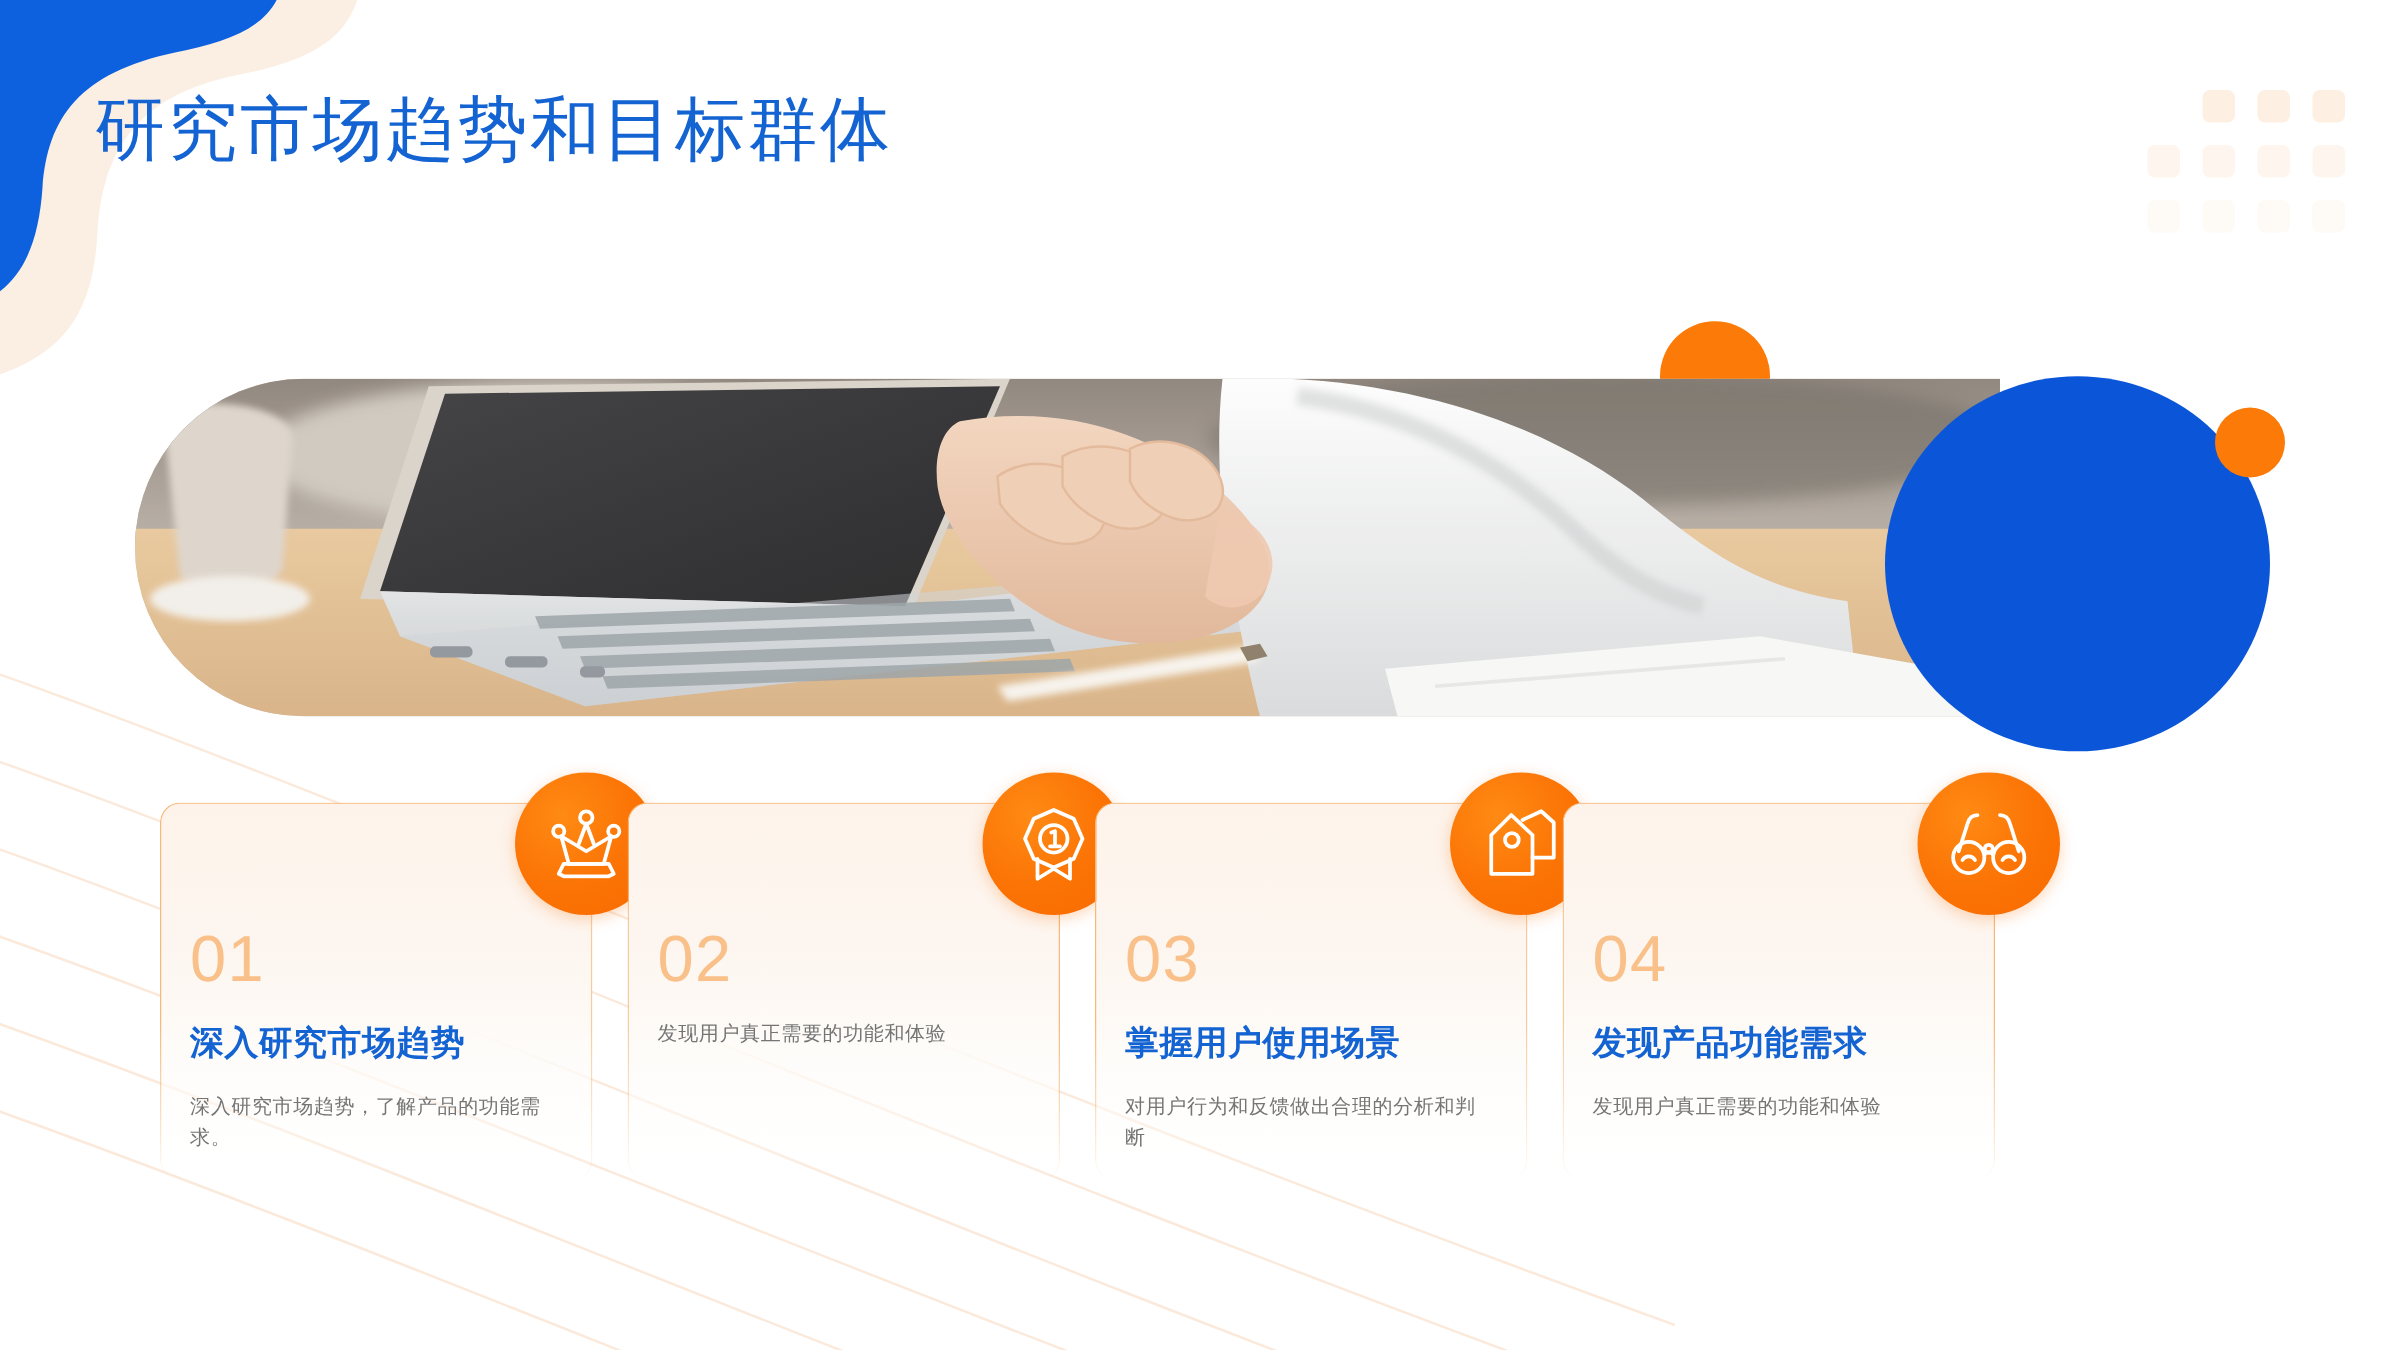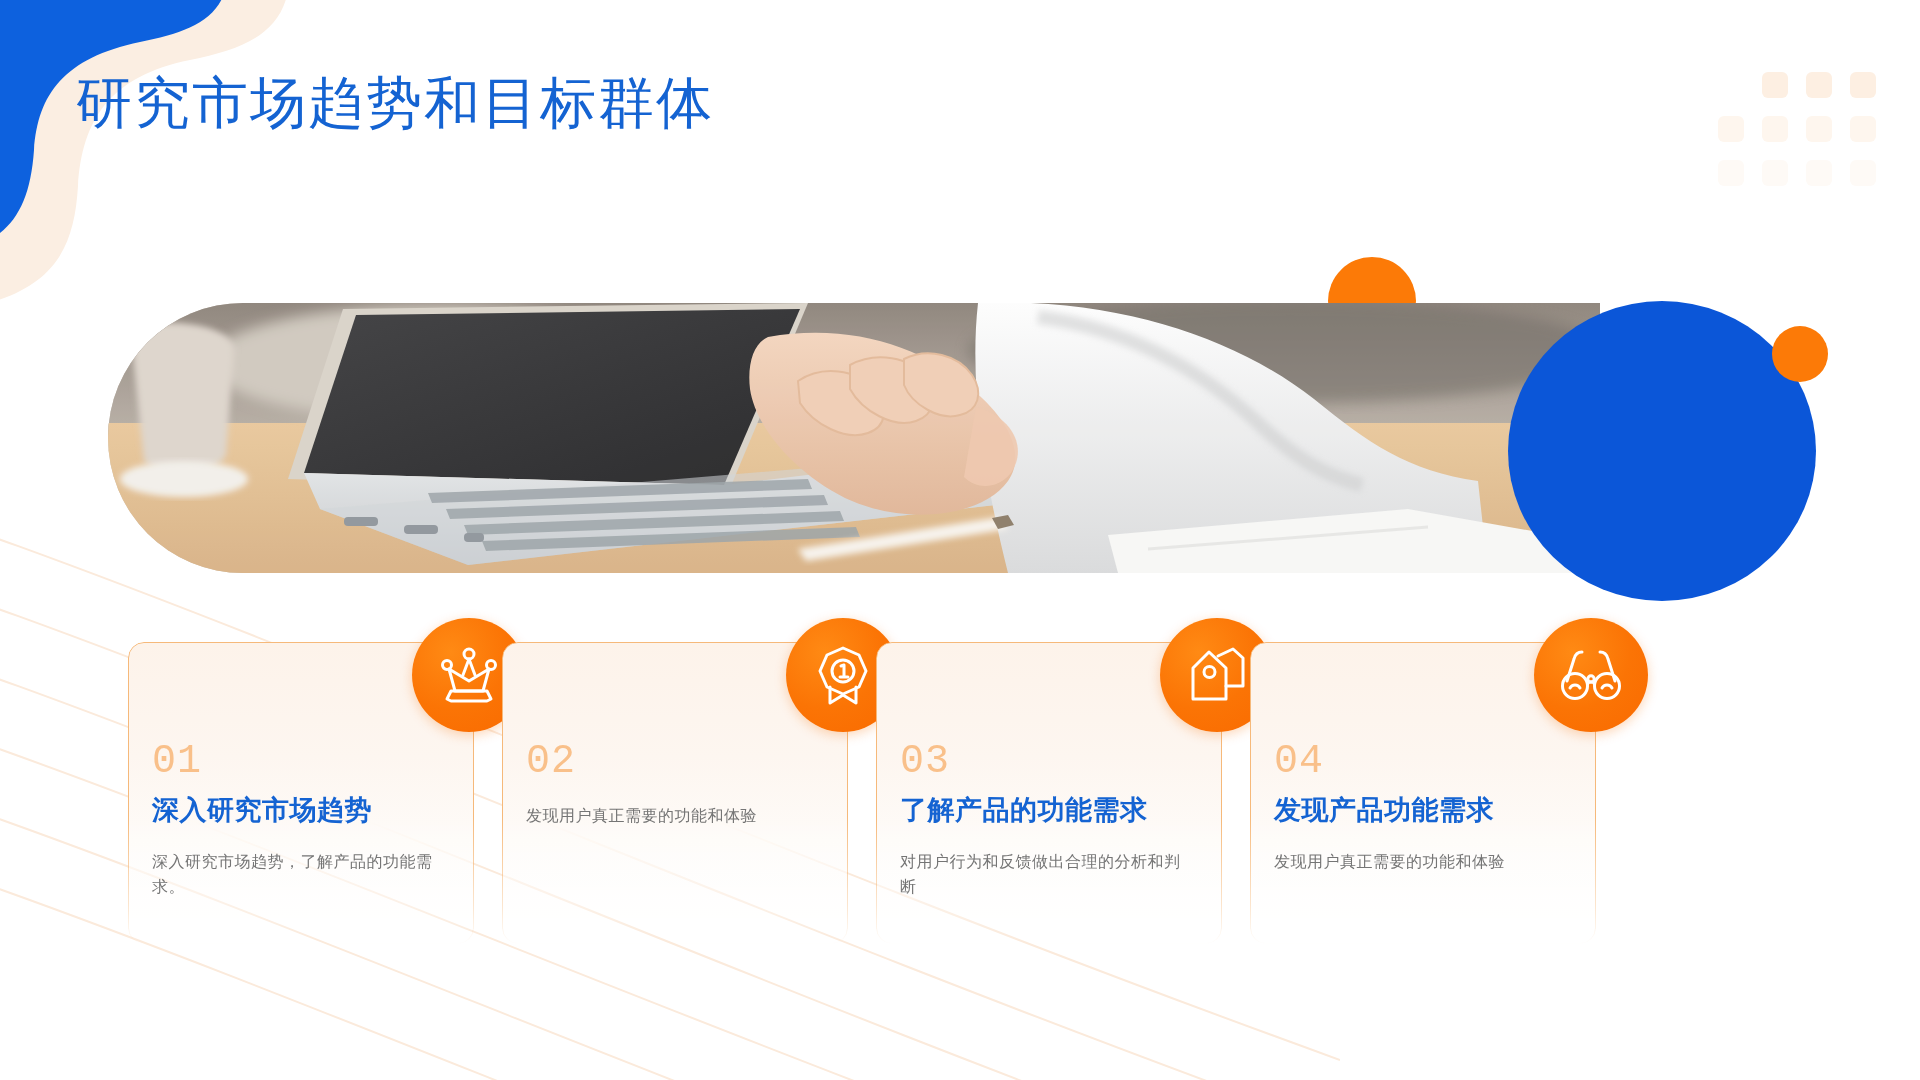--- a/index.html
+++ b/index.html
@@ -62,25 +62,25 @@
   .card-body{
     position:absolute;left:0;top:0;width:344px;height:300px;
     border:1px solid #F6B97A;
     border-radius:16px;
     background:linear-gradient(180deg,#FDF3EA 0%,#FDF6F0 38%,#FEFBF8 66%,#FFFFFF 100%);
     -webkit-mask-image:linear-gradient(180deg,#000 0%,#000 58%,rgba(0,0,0,.35) 88%,rgba(0,0,0,0) 100%);
             mask-image:linear-gradient(180deg,#000 0%,#000 58%,rgba(0,0,0,.35) 88%,rgba(0,0,0,0) 100%);
   }
   .card-text{position:absolute;left:24px;top:100px;width:300px;}
   .card-num{
-    font-size:40px;color:#F9C08A;line-height:1;letter-spacing:1px;
-    font-family:Liberation Mono, monospace;font-weight:400;
+    font-size:52px;color:#F9C08A;line-height:1;letter-spacing:1px;
+    font-family:Liberation Sans, sans-serif;font-weight:400;
   }
   .card-title{
-    margin-top:10px;font-size:27px;font-weight:bold;color:#1463D2;
+    margin-top:22px;font-size:27px;font-weight:bold;color:#1463D2;
     letter-spacing:.5px;white-space:nowrap;
   }
   .card-desc{
     margin-top:22px;font-size:16px;line-height:1.55;color:#757575;
     width:286px;letter-spacing:.5px;
   }
   .icon-badge{
     position:absolute;left:284px;top:-24px;width:114px;height:114px;
     border-radius:50%;
     background:radial-gradient(circle at 34% 30%,#FF8A14 0%,#FB7405 52%,#F96A00 100%);
@@ -256,21 +256,21 @@
           <path d="M27,21 L30,20 L30,32 M26,32 L34,32"></path>
           <path d="M16,42 L16,58 L29,50 L42,58 L42,42"></path>
         </svg>
       </div>
     </div>
 
     <div class="card">
       <div class="card-body"></div>
       <div class="card-text">
         <div class="card-num">03</div>
-        <div class="card-title">了解产品的功能需求</div>
+        <div class="card-title">掌握用户使用场景</div>
         <div class="card-desc">对用户行为和反馈做出合理的分析和判断</div>
       </div>
       <div class="icon-badge">
         <svg width="58" height="58" viewBox="0 0 58 58" fill="none" stroke="#ffffff" stroke-width="3" stroke-linecap="round" stroke-linejoin="round">
           <path d="M30,10 L45,3 L55,12 L55,40 L38,40"></path>
           <path d="M5,22 L21,6 L38,22 L38,53 L5,53 Z"></path>
           <circle cx="21.5" cy="26" r="5.5"></circle>
         </svg>
       </div>
     </div>

